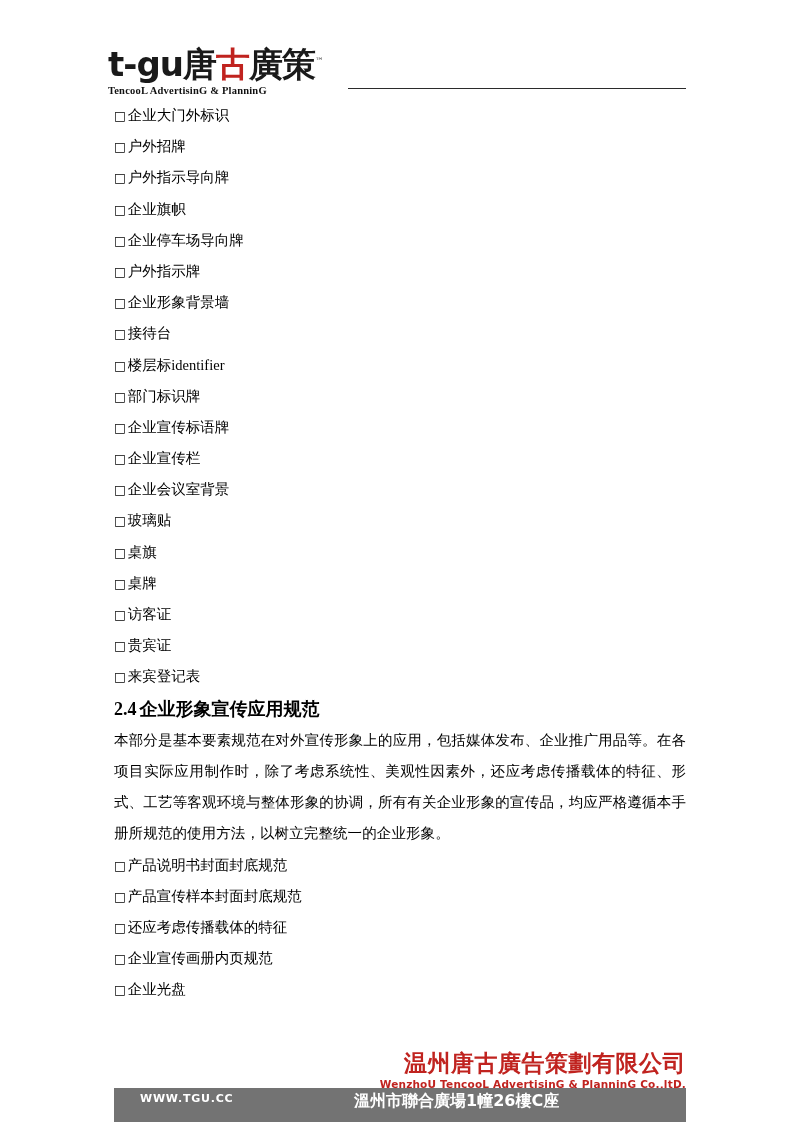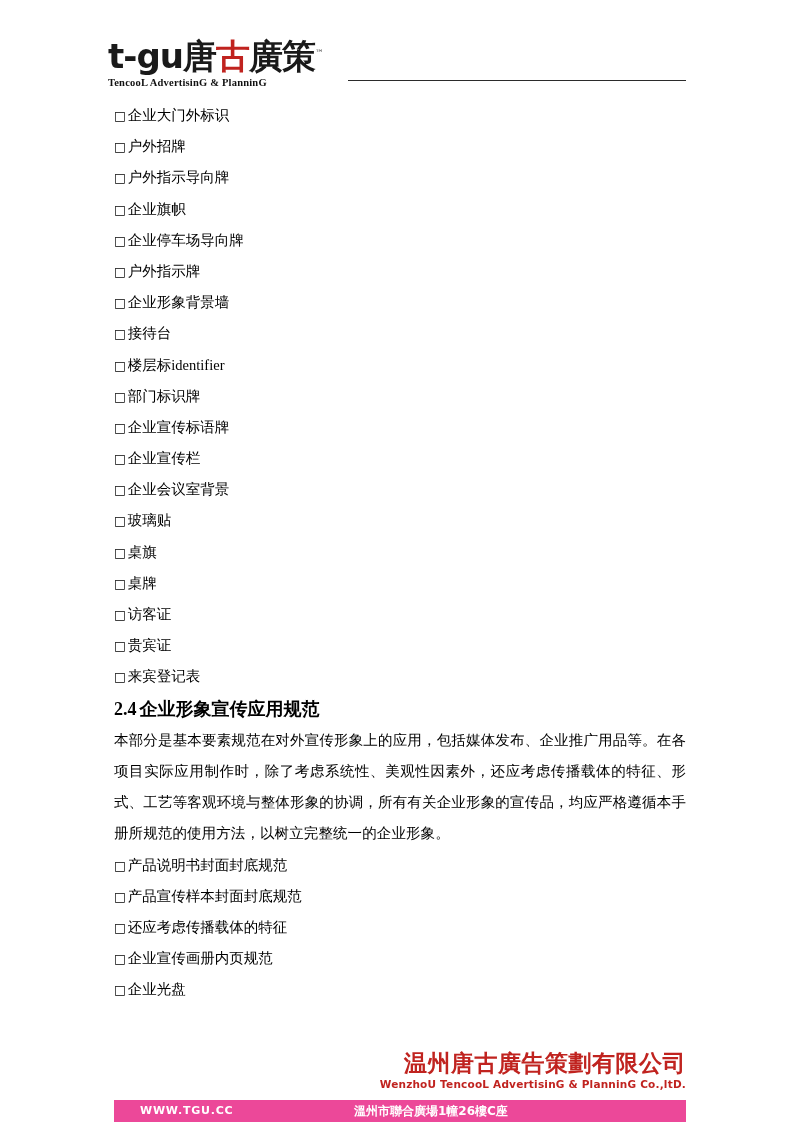--- a/index.html
+++ b/index.html
@@ -19,21 +19,21 @@
     position: relative;
     width: 800px;
     height: 1132px;
     background: #fff;
   }
 
   
   .header {
     position: absolute;
     left: 0;
-    top: 8px;
+    top: 16px;
     width: 724px;
     height: 92px;
   }
   .logo-block {
     position: absolute;
     left: 108px;
     top: 26px;
     width: 240px;
     height: 58px;
   }
@@ -143,39 +143,39 @@
     color: #c0231f;
     letter-spacing: 0.2px;
     white-space: nowrap;
     margin-top: 1px;
   }
   .footer-bar {
     position: absolute;
     left: 114px;
     bottom: 10px;
     width: 572px;
-    height: 22px;
-    background: #ec4899;
+    height: 34px;
+    background: #737373;
     color: #ffffff;
   }
   .footer-bar .fb-left {
     position: absolute;
     left: 26px;
     top: 4px;
     font-family: "DejaVu Sans", sans-serif;
     font-size: 11px;
     font-weight: bold;
     letter-spacing: 0.8px;
   }
   .footer-bar .fb-right {
     position: absolute;
     left: 240px;
     top: 3px;
     font-family: "DejaVu Sans", sans-serif;
-    font-size: 12px;
+    font-size: 16px;
     font-weight: bold;
     white-space: nowrap;
   }
 </style>
 </head>
 <body>
 
 <div class="page">
 
   <div class="header">

